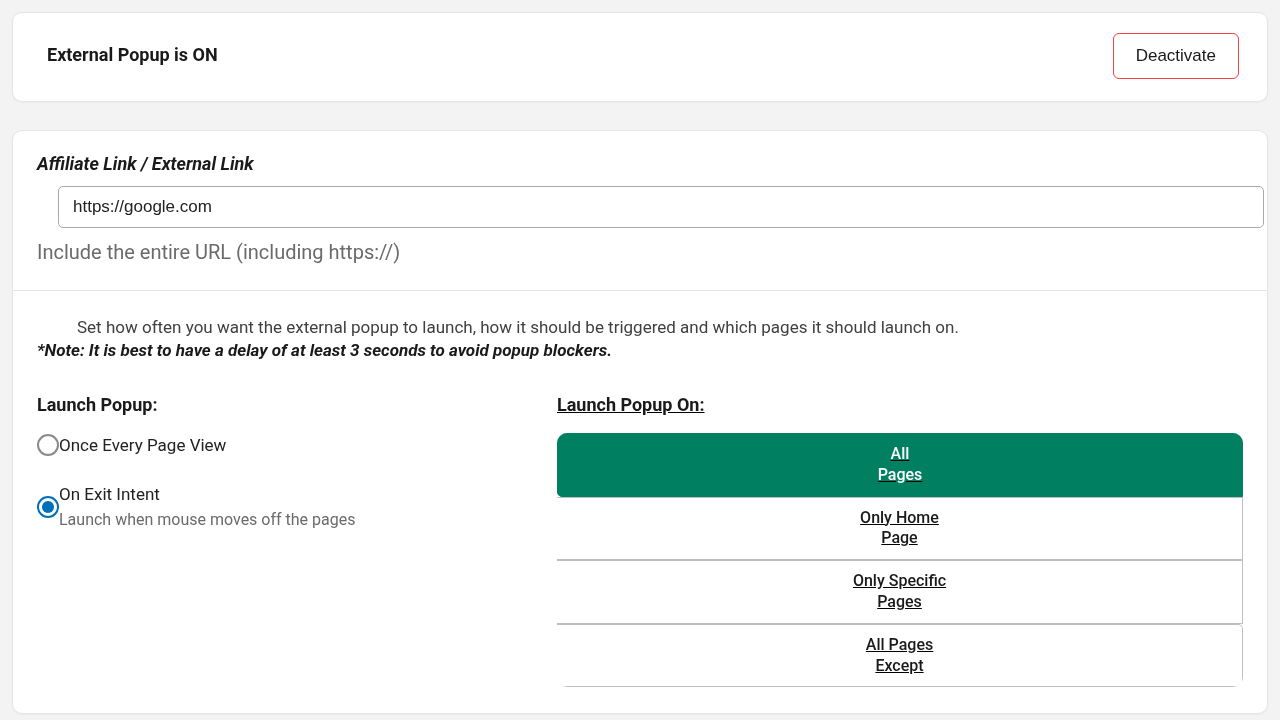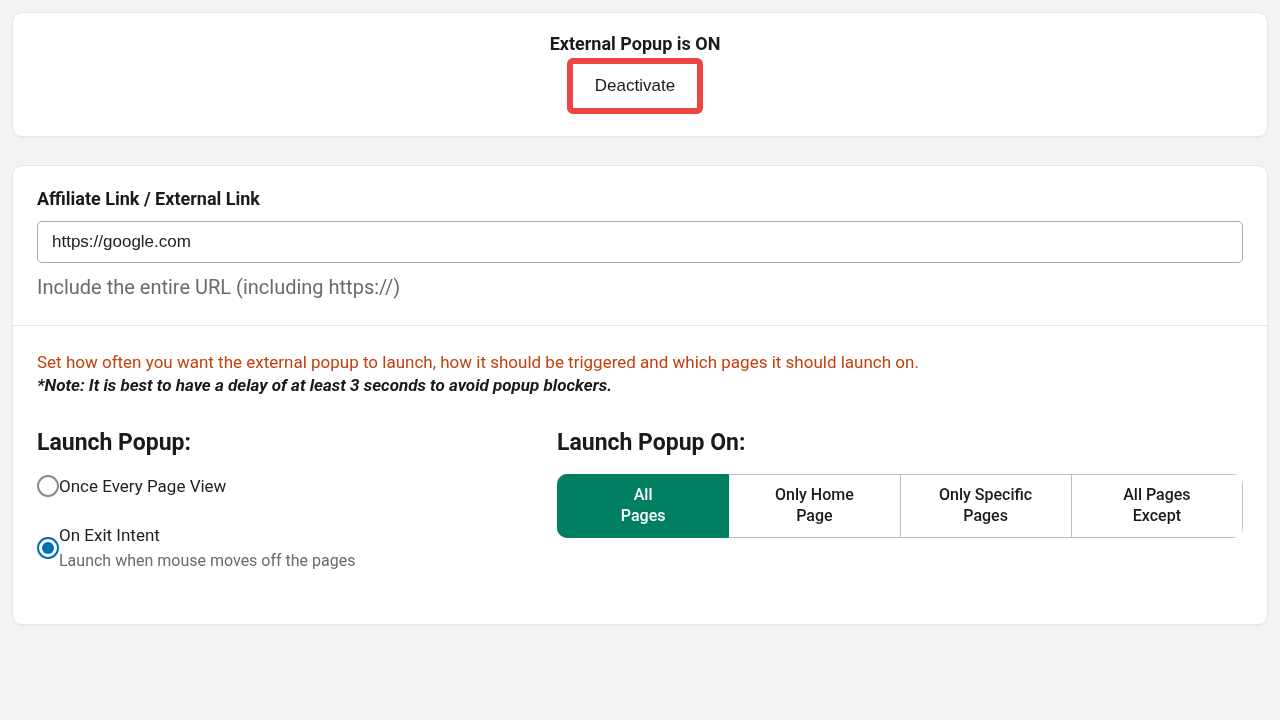--- a/index.html
+++ b/index.html
@@ -11,93 +11,95 @@
       height: 720px;
     }
     .card {
       background: #fff;
       border: 1px solid #e5e5e5;
       border-radius: 10px;
       box-shadow: 0 1px 2px rgba(0,0,0,0.04);
       margin-bottom: 28px;
     }
     .card-top {
-      padding: 20px 28px 22px 18px;
+      padding: 20px 28px 22px 34px;
       display: flex;
       align-items: center;
       justify-content: space-between;
-      flex-direction: column;
     }
     .status-title {
       font-size: 18px;
       font-weight: 700;
       color: #1a1a1a;
       margin-bottom: 4px;
     }
     .status-sub {
       font-size: 17px;
       color: #333;
     }
     .btn {
       background: #fff;
-      border: 6px solid #ef4444;
+      border: 1px solid #ef4444;
       border-radius: 6px;
       padding: 12px 22px;
       font-size: 17px;
       font-weight: 500;
       color: #1a1a1a;
       cursor: pointer;
     }
     .section {
       padding: 22px 24px 26px 24px;
     }
     .section + .section {
       border-top: 1px solid #e5e5e5;
     }
     .section-title {
       font-size: 18px;
       font-weight: 700;
       color: #1a1a1a;
       margin-bottom: 12px;
+      font-style: italic;
     }
     .text-input {
       width: 100%;
       border: 1px solid #a9a9a9;
       border-radius: 5px;
       padding: 10px 14px;
       font-size: 17px;
       color: #222;
       background: #fff;
+      margin-left: 21px;
     }
     .help-text {
       font-size: 20px;
       color: #6b6b6b;
       margin-top: 12px;
     }
     .section-desc {
       font-size: 17px;
-      color: #c2410c;
+      color: #404040;
       margin-top: 4px;
+      margin-left: 40px;
     }
     .note {
       font-size: 17px;
       font-weight: 700;
       color: #1a1a1a;
       margin-top: 3px;
       font-style: italic;
     }
     .two-col {
       display: flex;
       gap: 40px;
       margin-top: 34px;
     }
     .col-left { flex: 0 0 480px; }
-    .col-right { flex: 1; }
+    .col-right { flex: 1; text-decoration: underline; }
     .col-title {
-      font-size: 23px;
+      font-size: 18px;
       font-weight: 700;
       color: #1a1a1a;
       margin-bottom: 18px;
     }
     .radio-item {
       display: flex;
       align-items: center;
       gap: 0;
       margin-bottom: 28px;
       cursor: pointer;
@@ -129,20 +131,21 @@
     }
     .radio-sub {
       font-size: 16px;
       color: #6b6b6b;
       margin-top: 6px;
     }
     .seg-group {
       display: flex;
       border-radius: 10px;
       overflow: hidden;
+      flex-direction: column;
     }
     .seg-btn {
       flex: 1;
       border: 1px solid #bfbfbf;
       background: #fff;
       padding: 10px 8px;
       font-size: 16px;
       font-weight: 500;
       text-align: center;
       cursor: pointer;

